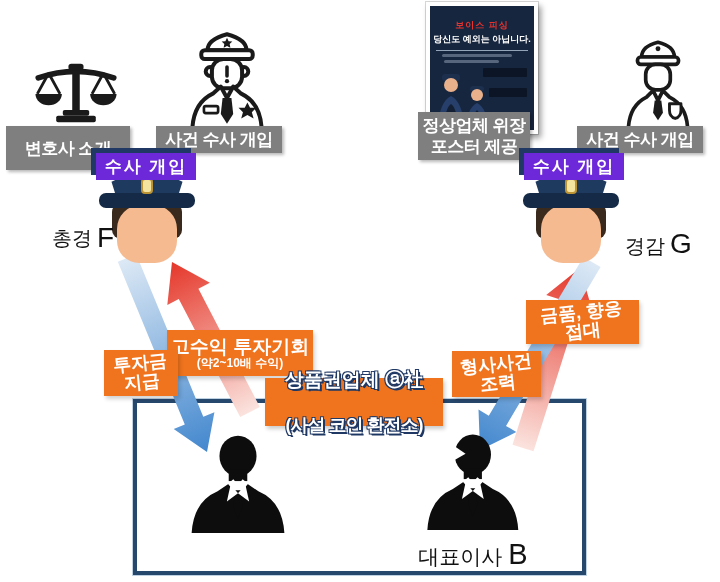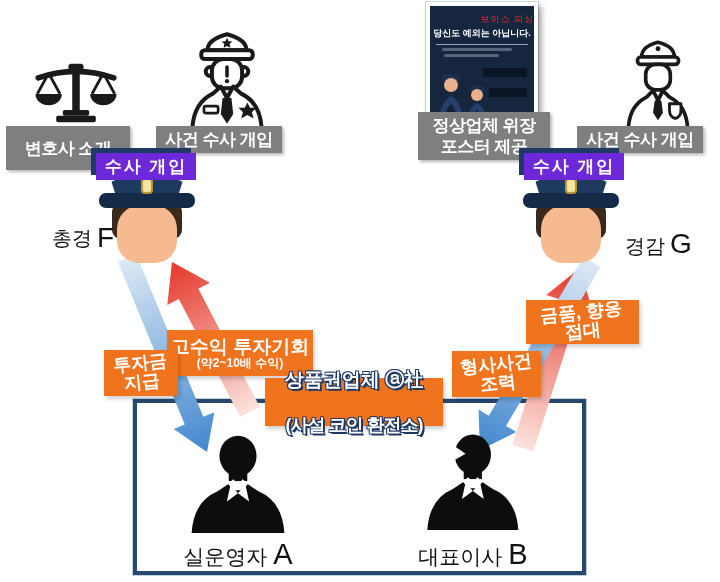--- a/index.html
+++ b/index.html
@@ -8,21 +8,21 @@
     font-family:"Liberation Sans", sans-serif;
   }
   
   .glabel{
     position:absolute;background:#7F7F7F;color:#fff;font-weight:bold;
     display:flex;align-items:center;justify-content:center;text-align:center;
     box-shadow:2px 2px 3px rgba(0,0,0,.28);z-index:3;letter-spacing:-.5px;
   }
   #lbl-lawyer{left:6px;top:126px;width:124px;height:44px;font-size:17px;}
   #lbl-case-left{left:156px;top:126px;width:126px;height:27px;font-size:17px;}
-  #lbl-poster{left:418px;top:112px;width:132px;height:48px;font-size:17px;flex-direction:column;line-height:1.25;}
+  #lbl-poster{left:418px;top:112px;width:112px;height:48px;font-size:17px;flex-direction:column;line-height:1.25;}
   #lbl-case-right{left:577px;top:126px;width:126px;height:27px;font-size:17px;}
 
   
   .badge{
     position:absolute;background:#6d28d9;color:#fff;font-weight:bold;font-size:17px;
     display:flex;align-items:center;justify-content:center;z-index:5;letter-spacing:2px;
     box-shadow:-5px -5px 0 #1F3864;
   }
   #badge-left{left:96px;top:153px;width:100px;height:27px;}
   #badge-right{left:524px;top:153px;width:100px;height:27px;}
@@ -89,21 +89,21 @@
   #scales-icon{left:28px;top:60px;width:96px;height:66px;}
   #officer-line-left{left:182px;top:28px;width:90px;height:102px;}
   #officer-line-right{left:617px;top:33px;width:82px;height:98px;}
 
   
   #poster{
     position:absolute;left:426px;top:2px;width:112px;height:132px;background:#17263F;
     border:4px solid #fff;box-sizing:border-box;z-index:2;
     box-shadow:3px 4px 6px rgba(0,0,0,.4),0 0 0 1px #D8D8D8;overflow:hidden;
   }
-  .poster-title{color:#E8332E;font-weight:normal;font-size:9px;text-align:right;margin-top:7px;letter-spacing:1px;}
+  .poster-title{color:#E8332E;font-weight:bold;font-size:9px;text-align:center;margin-top:13px;letter-spacing:1px;}
   .poster-sub{color:#fff;font-weight:bold;font-size:9px;text-align:center;margin-top:1px;}
   .poster-divider{height:1px;background:#93A3B8;margin:4px 6px 2px 6px;}
   .poster-line{height:3px;background:#8C9AAE;opacity:.55;margin:3px 12px;border-radius:2px;}
   .poster-chip{position:absolute;background:#0B1526;height:9px;border-radius:1px;}
   .poster-people{position:absolute;left:4px;bottom:2px;}
 
   
   #arrows{position:absolute;left:0;top:0;width:720px;height:582px;z-index:1;}
 </style>
 </head>
@@ -285,22 +285,18 @@
     <ellipse cx="62" cy="27" rx="20" ry="22" fill="#0d0d0d"></ellipse>
     <polygon points="42,18 54,26 42,33 40,25" fill="#fff"></polygon>
     <rect x="52" y="42" width="20" height="12" fill="#0d0d0d"></rect>
     <path d="M12 110 Q14 76 40 65 L52 57 L62 69 L72 57 L84 65 Q110 76 112 110 Z" fill="#0d0d0d"></path>
     <polygon points="51,57 62,69 73,57 67,52 62,58 57,52" fill="#fff"></polygon>
     <polygon points="59,64 65,64 67,82 62,95 57,82" fill="#0d0d0d"></polygon>
     <polygon points="54,58 62,67 50,76" fill="#fff"></polygon>
     <polygon points="70,58 62,67 74,76" fill="#fff"></polygon>
   </svg>
 
-  <div class="person-name" id="name-a">
-    <span>실운영자</span>
-    <span class="letter">A</span>
-  </div>
   <div class="person-name" id="name-b">
     <span>대표이사</span>
     <span class="letter">B</span>
   </div>
 
 </div>
 
 </body></html>

